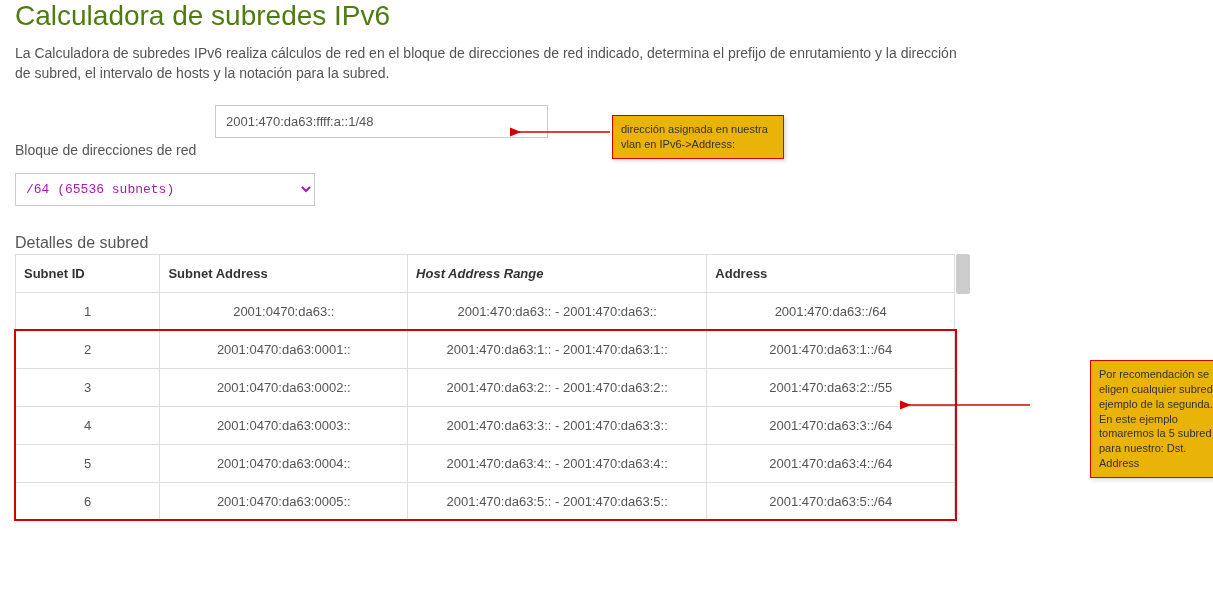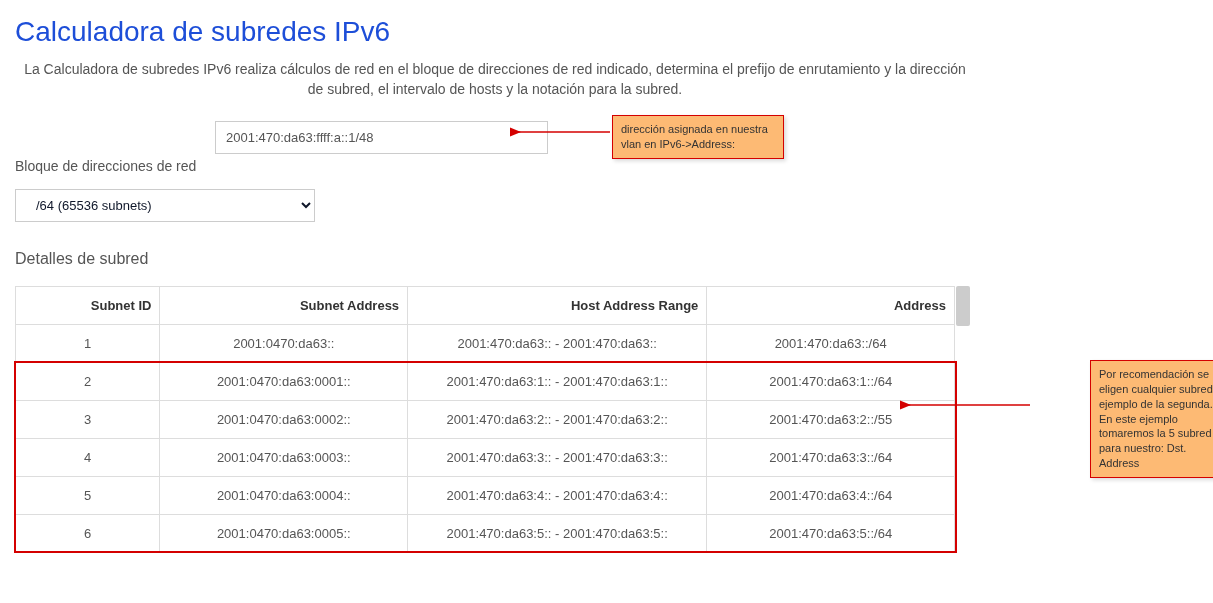--- a/index.html
+++ b/index.html
@@ -10,31 +10,30 @@
       background: #fff;
       width: 1213px;
       height: 603px;
       overflow: hidden;
       position: relative;
     }
     .content { padding: 0 15px; }
     h1 {
       font-size: 28px;
       font-weight: 400;
-      color: #1d4ed8;
+      color: #4d7c0f;
       margin-bottom: 12px;
-      margin-top: 16px;
+      margin-top: 0px;
     }
     .desc {
       font-size: 14px;
       color: #555;
       margin-bottom: 22px;
       line-height: 1.4;
       max-width: 960px;
-      text-align: center;
     }
     .field-row {
       display: flex;
       align-items: flex-start;
       margin-bottom: 12px;
     }
     .field-label {
       width: 200px;
       font-size: 14px;
       color: #555;
@@ -45,55 +44,55 @@
     .field-input {
       width: 333px;
       padding: 8px 10px;
       border: 1px solid #ccc;
       font-size: 13px;
       font-family: inherit;
       color: #555;
     }
     .field-select {
       width: 300px;
-      padding: 7px 16px;
+      padding: 7px 6px;
       border: 1px solid #ccc;
       font-size: 13px;
-      font-family: Liberation Sans, sans-serif;
-      color: #0f172a;
+      font-family: Liberation Mono, monospace;
+      color: #a21caf;
       background: #fff;
     }
     .subsection {
       font-size: 16px;
       color: #555;
       margin-top: 28px;
-      margin-bottom: 18px;
+      margin-bottom: 2px;
       font-weight: 400;
     }
     .table-wrap {
       position: relative;
       width: 955px;
     }
     table {
       border-collapse: collapse;
       width: 940px;
       table-layout: fixed;
     }
     th {
       border: 1px solid #ddd;
       padding: 11px 8px;
       font-size: 13px;
       font-weight: 600;
       color: #333;
-      text-align: right;
+      text-align: left;
       background: #fff;
     }
     th.col-id { width: 140px; }
     th.col-addr { width: 240px; }
-    th.col-range { width: 290px; }
+    th.col-range { width: 290px; font-style: italic; }
     th.col-not { width: 240px; }
     td {
       border: 1px solid #ddd;
       padding: 11px 8px;
       font-size: 13px;
       color: #555;
       text-align: center;
       background: #fff;
     }
     .highlight-box {
@@ -106,21 +105,21 @@
       position: absolute;
       right: 0;
       top: 0;
       width: 14px;
       height: 40px;
       background: #ccc;
       border-radius: 2px;
     }
     .callout {
       position: absolute;
-      background: #fdba74;
+      background: #eab308;
       border: 1px solid #d40000;
       padding: 6px 8px;
       font-size: 11px;
       font-family: Arial, sans-serif;
       color: #333;
       line-height: 1.35;
       z-index: 5;
       box-shadow: 2px 2px 4px rgba(0,0,0,0.15);
     }
     svg.arrow {

